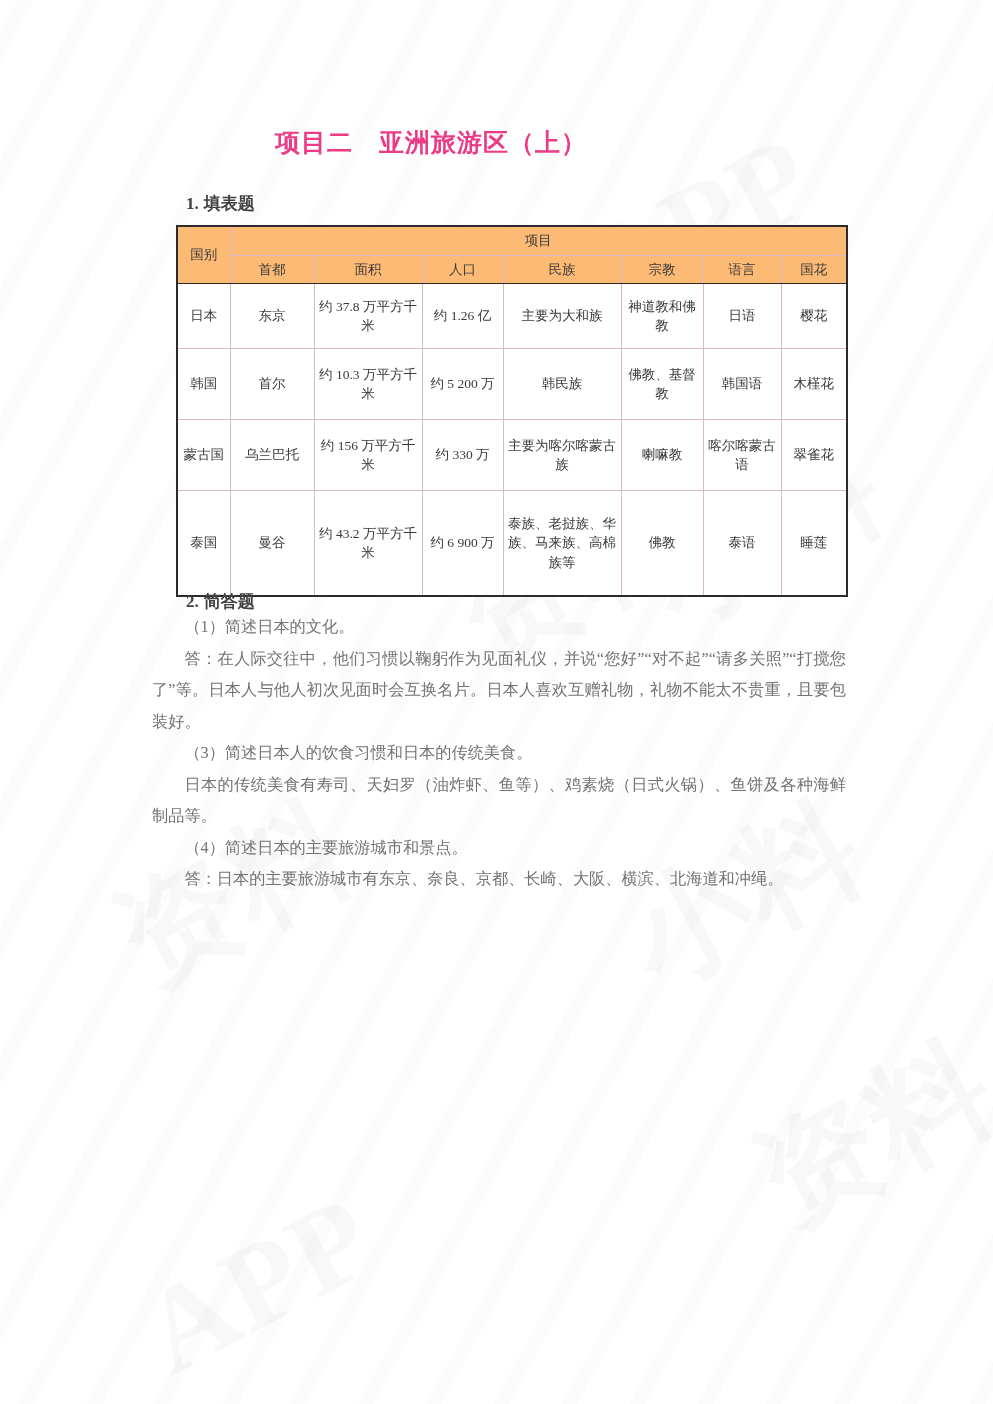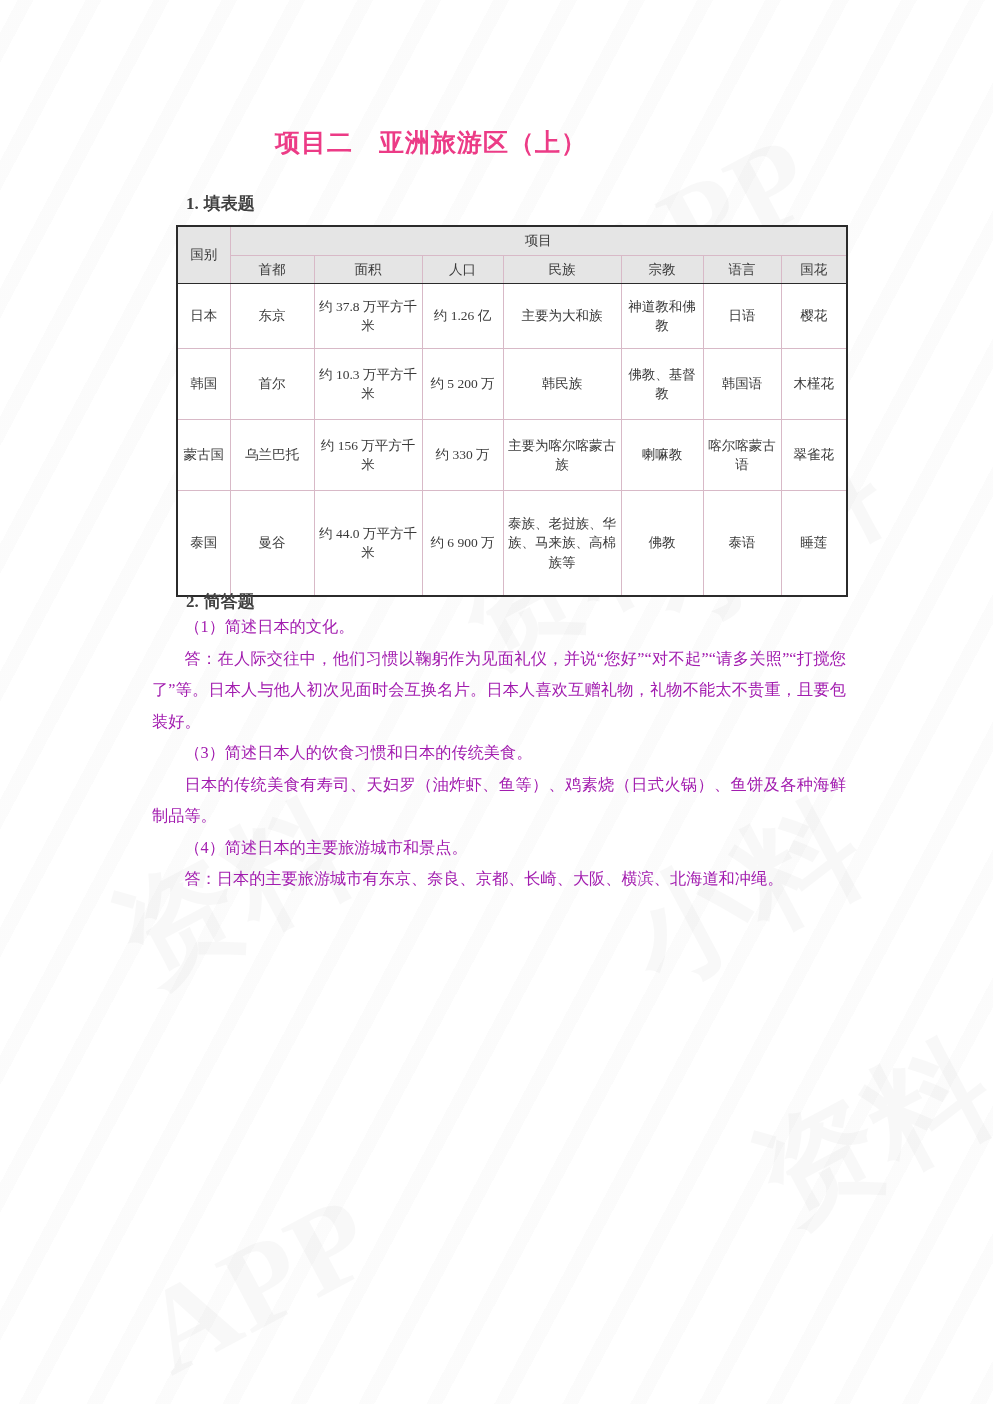--- a/index.html
+++ b/index.html
@@ -99,21 +99,21 @@
   }
   table.data td, table.data th {
     border: 1px solid #d8b9c7;
     text-align: center;
     vertical-align: middle;
     padding: 4px 2px;
     line-height: 1.45;
     font-weight: normal;
   }
   table.data thead th {
-    background: #e5e5e5;
+    background: #fdba74;
     color: #3a3a3a;
   }
   table.data .outer-top { border-top: 2px solid #2b2b2b; }
   table.data .outer-bottom { border-bottom: 2px solid #2b2b2b; }
   table.data .outer-left { border-left: 2px solid #2b2b2b; }
   table.data .outer-right { border-right: 2px solid #2b2b2b; }
   table.data .hdr-sep { border-bottom: 1.5px solid #2b2b2b; }
   table.data tbody td { background: #ffffff; }
   .r1 td { height: 56px; }
   .r2 td { height: 62px; }
@@ -123,21 +123,21 @@
   
   .body-text {
     position: absolute;
     left: 152px;
     top: 612px;
     width: 694px;
     font-size: 16.2px;
     line-height: 31.5px;
     text-align: justify;
     text-justify: inter-ideograph;
-    color: #a21caf;
+    color: #737373;
   }
   .body-text p {
     margin: 0;
     padding: 0;
   }
   .body-text p.ind { text-indent: 2em; }
 </style>
 </head>
 <body>
 
@@ -216,21 +216,21 @@
           <td>约 156 万平方千米</td>
           <td>约 330 万</td>
           <td>主要为喀尔喀蒙古族</td>
           <td>喇嘛教</td>
           <td>喀尔喀蒙古语</td>
           <td class="outer-right">翠雀花</td>
         </tr>
         <tr class="r4">
           <td class="outer-left outer-bottom">泰国</td>
           <td class="outer-bottom">曼谷</td>
-          <td class="outer-bottom">约 44.0 万平方千米</td>
+          <td class="outer-bottom">约 43.2 万平方千米</td>
           <td class="outer-bottom">约 6 900 万</td>
           <td class="outer-bottom">泰族、老挝族、华族、马来族、高棉族等</td>
           <td class="outer-bottom">佛教</td>
           <td class="outer-bottom">泰语</td>
           <td class="outer-bottom outer-right">睡莲</td>
         </tr>
       </tbody>
     </table>
   </div>
 

